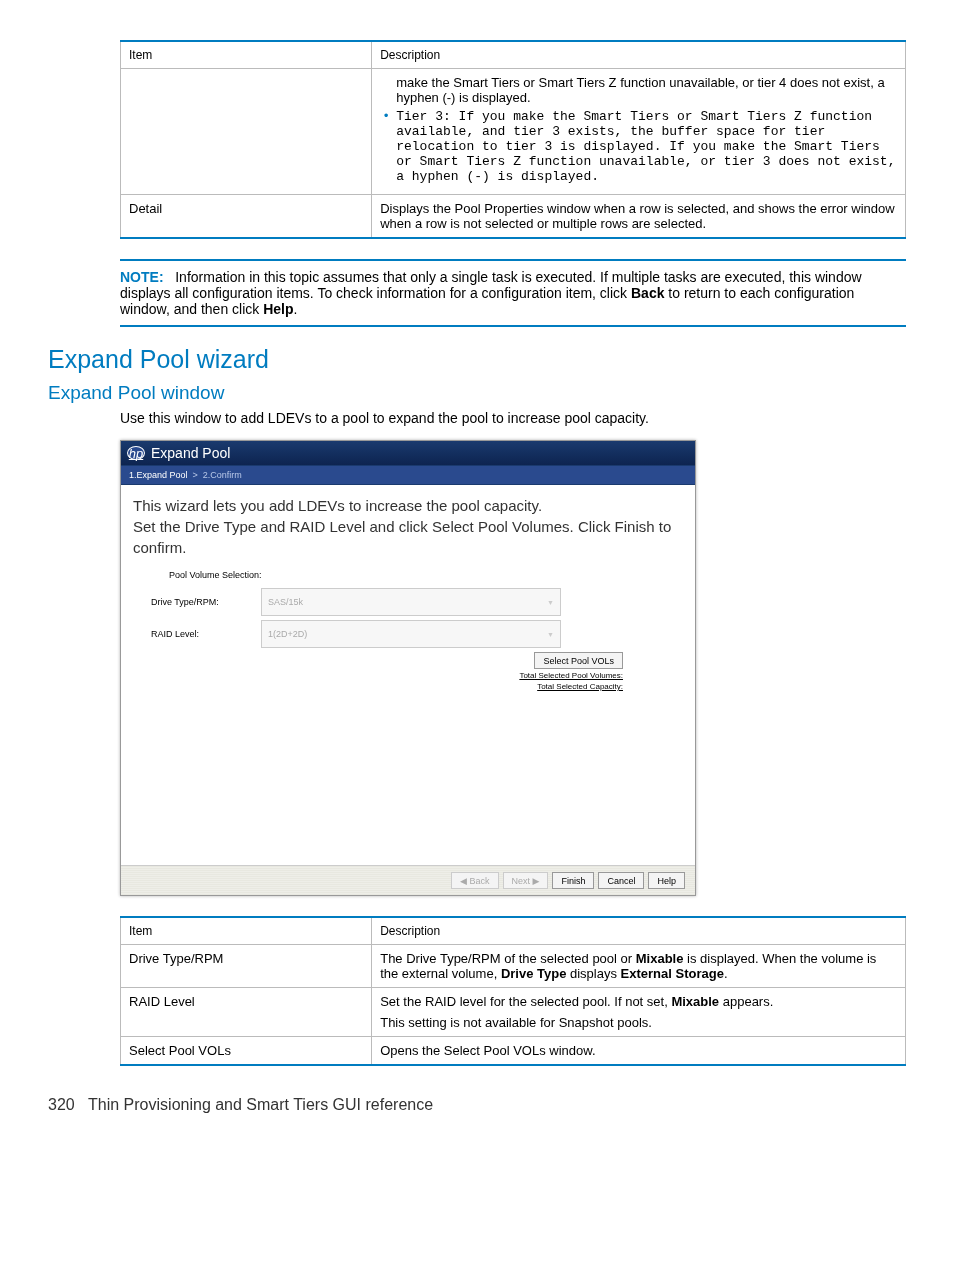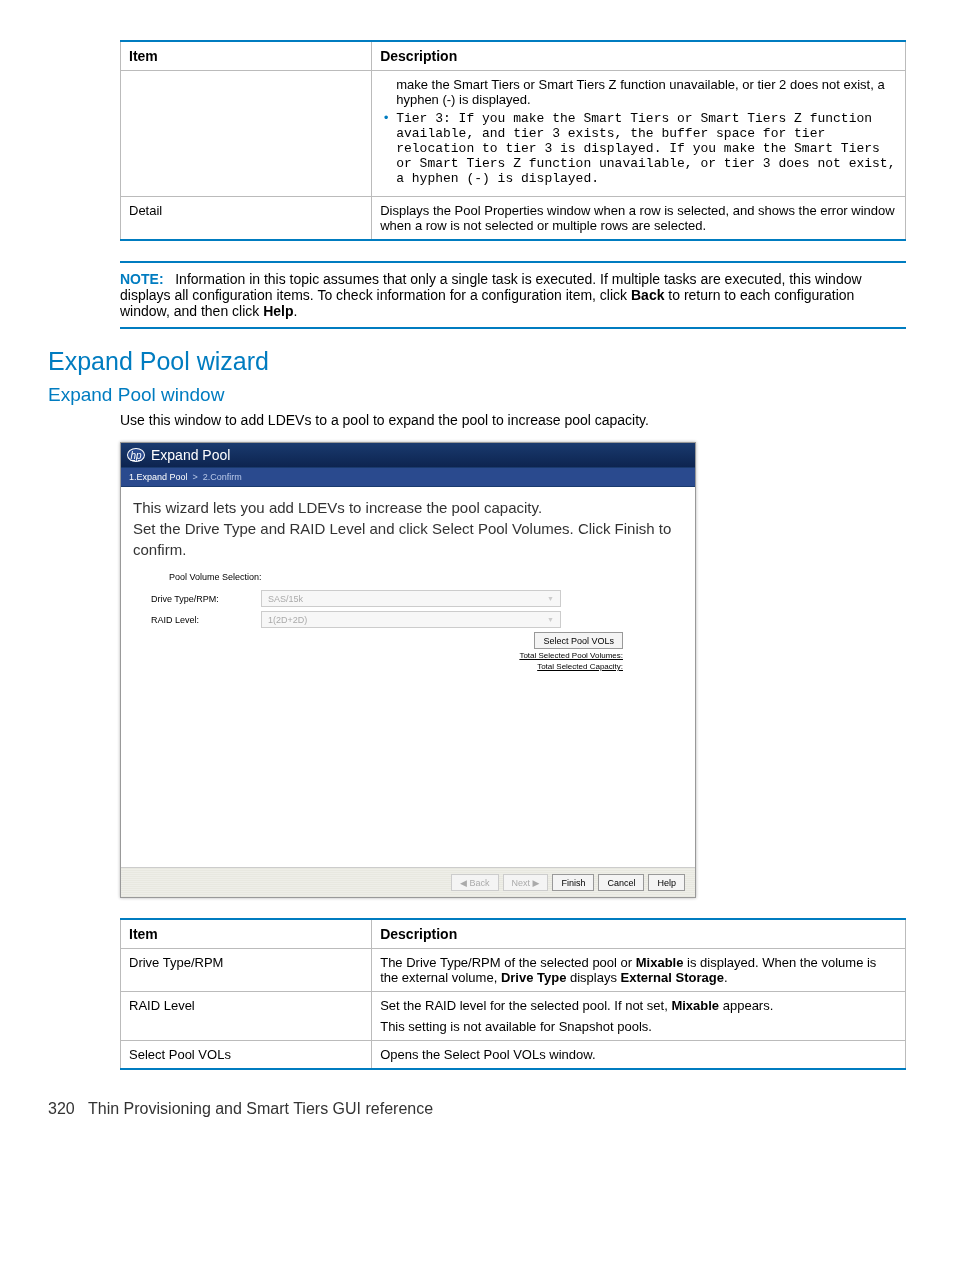--- a/index.html
+++ b/index.html
@@ -9,22 +9,22 @@
     color: #000;
     margin: 0;
     padding: 40px 48px 30px 48px;
     background: #fff;
     width: 954px;
   }
   .content { padding-left: 72px; }
   table.doc-table { width: 100%; border-collapse: collapse; margin-bottom: 20px; }
   table.doc-table th {
     text-align: left;
-    font-weight: bold;
-    font-size: 14px;
+    font-weight: normal;
+    font-size: 12px;
     padding: 6px 8px;
     border-top: 2px solid #007cc0;
     border-bottom: 1px solid #bbb;
     border-left: 1px solid #bbb;
     border-right: 1px solid #bbb;
   }
   table.doc-table td {
     vertical-align: top;
     font-size: 13px;
     padding: 6px 8px;
@@ -54,35 +54,35 @@
   .wizard-titlebar {
     background: linear-gradient(#1a3a6e, #0d2450);
     color: #fff;
     padding: 4px 6px;
     font-size: 14px;
     display: flex;
     align-items: center;
   }
   .hp-logo {
     display:inline-flex; width:18px; height:14px; border:1px solid #fff; border-radius:50%;
-    align-items:center; justify-content:center; font-style:italic; font-size:10px; margin-right:6px;
+    align-items:center; justify-content:center; font-style:italic; font-size:13px; margin-right:6px;
     background:#2a4a8e;
     text-decoration:underline;
   }
   .wizard-steps {
     background: #2a4a8e; color: #b8c8e8; font-size: 9px; padding: 4px 8px; border-top:1px solid #1a3a6e; border-bottom:1px solid #1a3a6e;
   }
   .wizard-steps .active { color: #fff; }
   .wizard-body { background: #fff; padding: 10px 12px 10px 12px; min-height: 380px; }
   .wizard-intro { font-size: 15px; color:#333; line-height:1.4; margin-bottom: 12px;}
   .wizard-section-label { font-size: 9px; margin-bottom: 8px; margin-left: 36px; }
   .form-row { display:flex; align-items:center; margin: 4px 0 4px 18px; }
   .form-label { width: 110px; font-size: 9px; }
   .form-input {
-    flex: 0 0 300px; height: 17px; border:1px solid #ccc; background:#f7f7f7;
+    flex: 0 0 300px; height: 28px; border:1px solid #ccc; background:#f7f7f7;
     font-size:9px; color:#aaa; padding: 0 6px; display:flex; align-items:center; justify-content:space-between;
   }
   .form-input .arrow { color:#ccc; font-size:7px; }
   .btn-row-right { display:flex; justify-content:flex-end; margin: 2px 18px 2px 0; }
   .wiz-btn { font-size:9px; padding: 2px 8px; border:1px solid #999; background:#f4f4f4; margin-left:4px; height:17px; display:inline-flex; align-items:center; }
   .wiz-btn.disabled { color:#aaa; border-color:#ccc; }
   .info-row-right { display:flex; justify-content:flex-end; margin: 2px 18px 0 0; font-size:8px; }
   .info-label { text-align:right;text-decoration:underline; }
   .wizard-footer {
     border-top: 1px solid #ccc; padding: 6px 10px; display:flex; justify-content:flex-end;
@@ -100,21 +100,21 @@
   <thead>
     <tr>
       <th class="col-item">Item</th>
       <th>Description</th>
     </tr>
   </thead>
   <tbody>
     <tr>
       <td></td>
       <td>
-        <div style="padding-left:16px">make the Smart Tiers or Smart Tiers Z function unavailable, or tier 2 does not exist, a hyphen (-) is displayed.</div>
+        <div style="padding-left:16px">make the Smart Tiers or Smart Tiers Z function unavailable, or tier 4 does not exist, a hyphen (-) is displayed.</div>
         <ul class="tier-list">
           <li>Tier 3: If you make the Smart Tiers or Smart Tiers Z function available, and tier 3 exists, the buffer space for tier relocation to tier 3 is displayed. If you make the Smart Tiers or Smart Tiers Z function unavailable, or tier 3 does not exist, a hyphen (-) is displayed.</li>
         </ul>
       </td>
     </tr>
     <tr class="last">
       <td>Detail</td>
       <td>Displays the Pool Properties window when a row is selected, and shows the error window when a row is not selected or multiple rows are selected.</td>
     </tr>
   </tbody>

